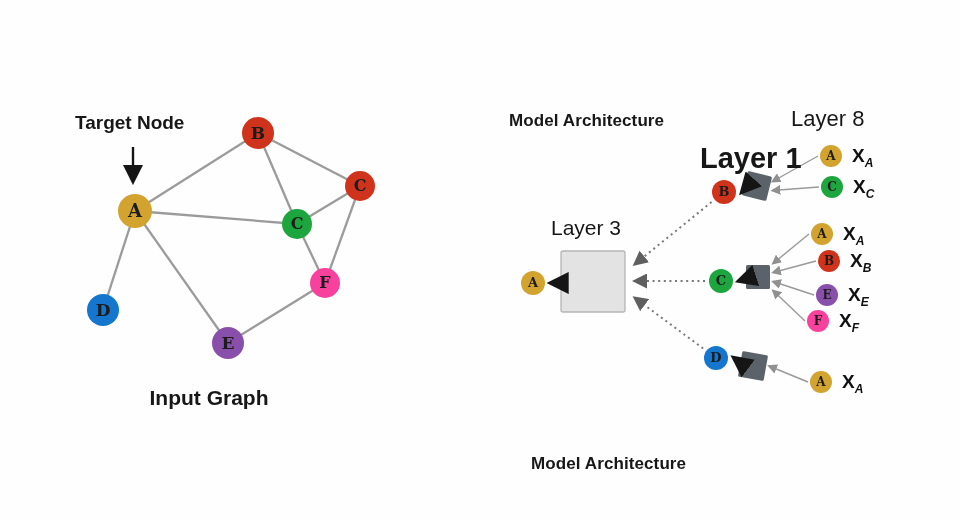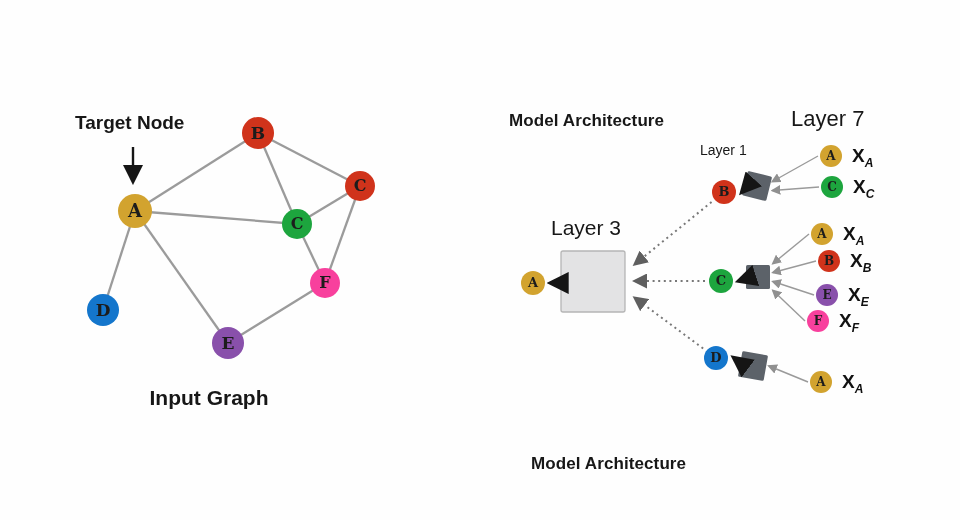--- a/index.html
+++ b/index.html
@@ -8,21 +8,21 @@
     font-family:"Liberation Sans",sans-serif;
     background:#fefefe;position:relative;
   }
   .stage{position:absolute;inset:0;width:960px;height:520px;}
   svg.diagram{position:absolute;left:0;top:0;width:960px;height:520px;}
   .lbl{position:absolute;color:#171717;white-space:nowrap;}
   .lbl-target{left:75px;top:112px;font-size:19px;font-weight:700;}
   .lbl-input-graph{left:119px;top:386px;width:180px;text-align:center;font-size:21px;font-weight:700;}
   .lbl-model-arch-top{left:509px;top:111px;font-size:17px;font-weight:600;letter-spacing:.1px;}
   .lbl-layer0{left:791px;top:106px;font-size:22px;font-weight:400;}
-  .lbl-layer1{left:700px;top:142px;font-size:14px;font-weight:400;}
+  .lbl-layer1{left:700px;top:142px;font-size:29px;font-weight:700;}
   .lbl-layer2{left:551px;top:216px;font-size:21px;font-weight:400;}
   .lbl-model-arch-bottom{left:531px;top:454px;font-size:17px;font-weight:600;letter-spacing:.1px;}
   .node-letter{
     font-family:"DejaVu Serif",serif;font-weight:bold;fill:#1c1c1c;
     text-anchor:middle;pointer-events:none;
   }
   .feat-label{font-family:"Liberation Sans",sans-serif;font-weight:600;fill:#111;}
 </style>
 </head>
 <body>
@@ -115,18 +115,18 @@
         <rect x="561" y="251" width="64" height="61" fill="#e3e3e4" stroke="#b5b5b5" stroke-width="1.3" rx="2"></rect>
         <line x1="563" y1="283" x2="551" y2="283" stroke="#151515" stroke-width="2.6" marker-end="url(#mk-black)"></line>
         <circle cx="533" cy="283" r="12" fill="#d2a32f"></circle>
         <text x="533" y="287" class="node-letter" font-size="13">A</text>
       </g>
   </svg>
 
   <div class="lbl lbl-target">Target Node</div>
   <div class="lbl lbl-input-graph">Input Graph</div>
   <div class="lbl lbl-model-arch-top">Model Architecture</div>
-  <div class="lbl lbl-layer0">Layer 7</div>
+  <div class="lbl lbl-layer0">Layer 8</div>
   <div class="lbl lbl-layer1">Layer 1</div>
   <div class="lbl lbl-layer2">Layer 3</div>
   <div class="lbl lbl-model-arch-bottom">Model Architecture</div>
 
 </div>
 
 </body></html>

